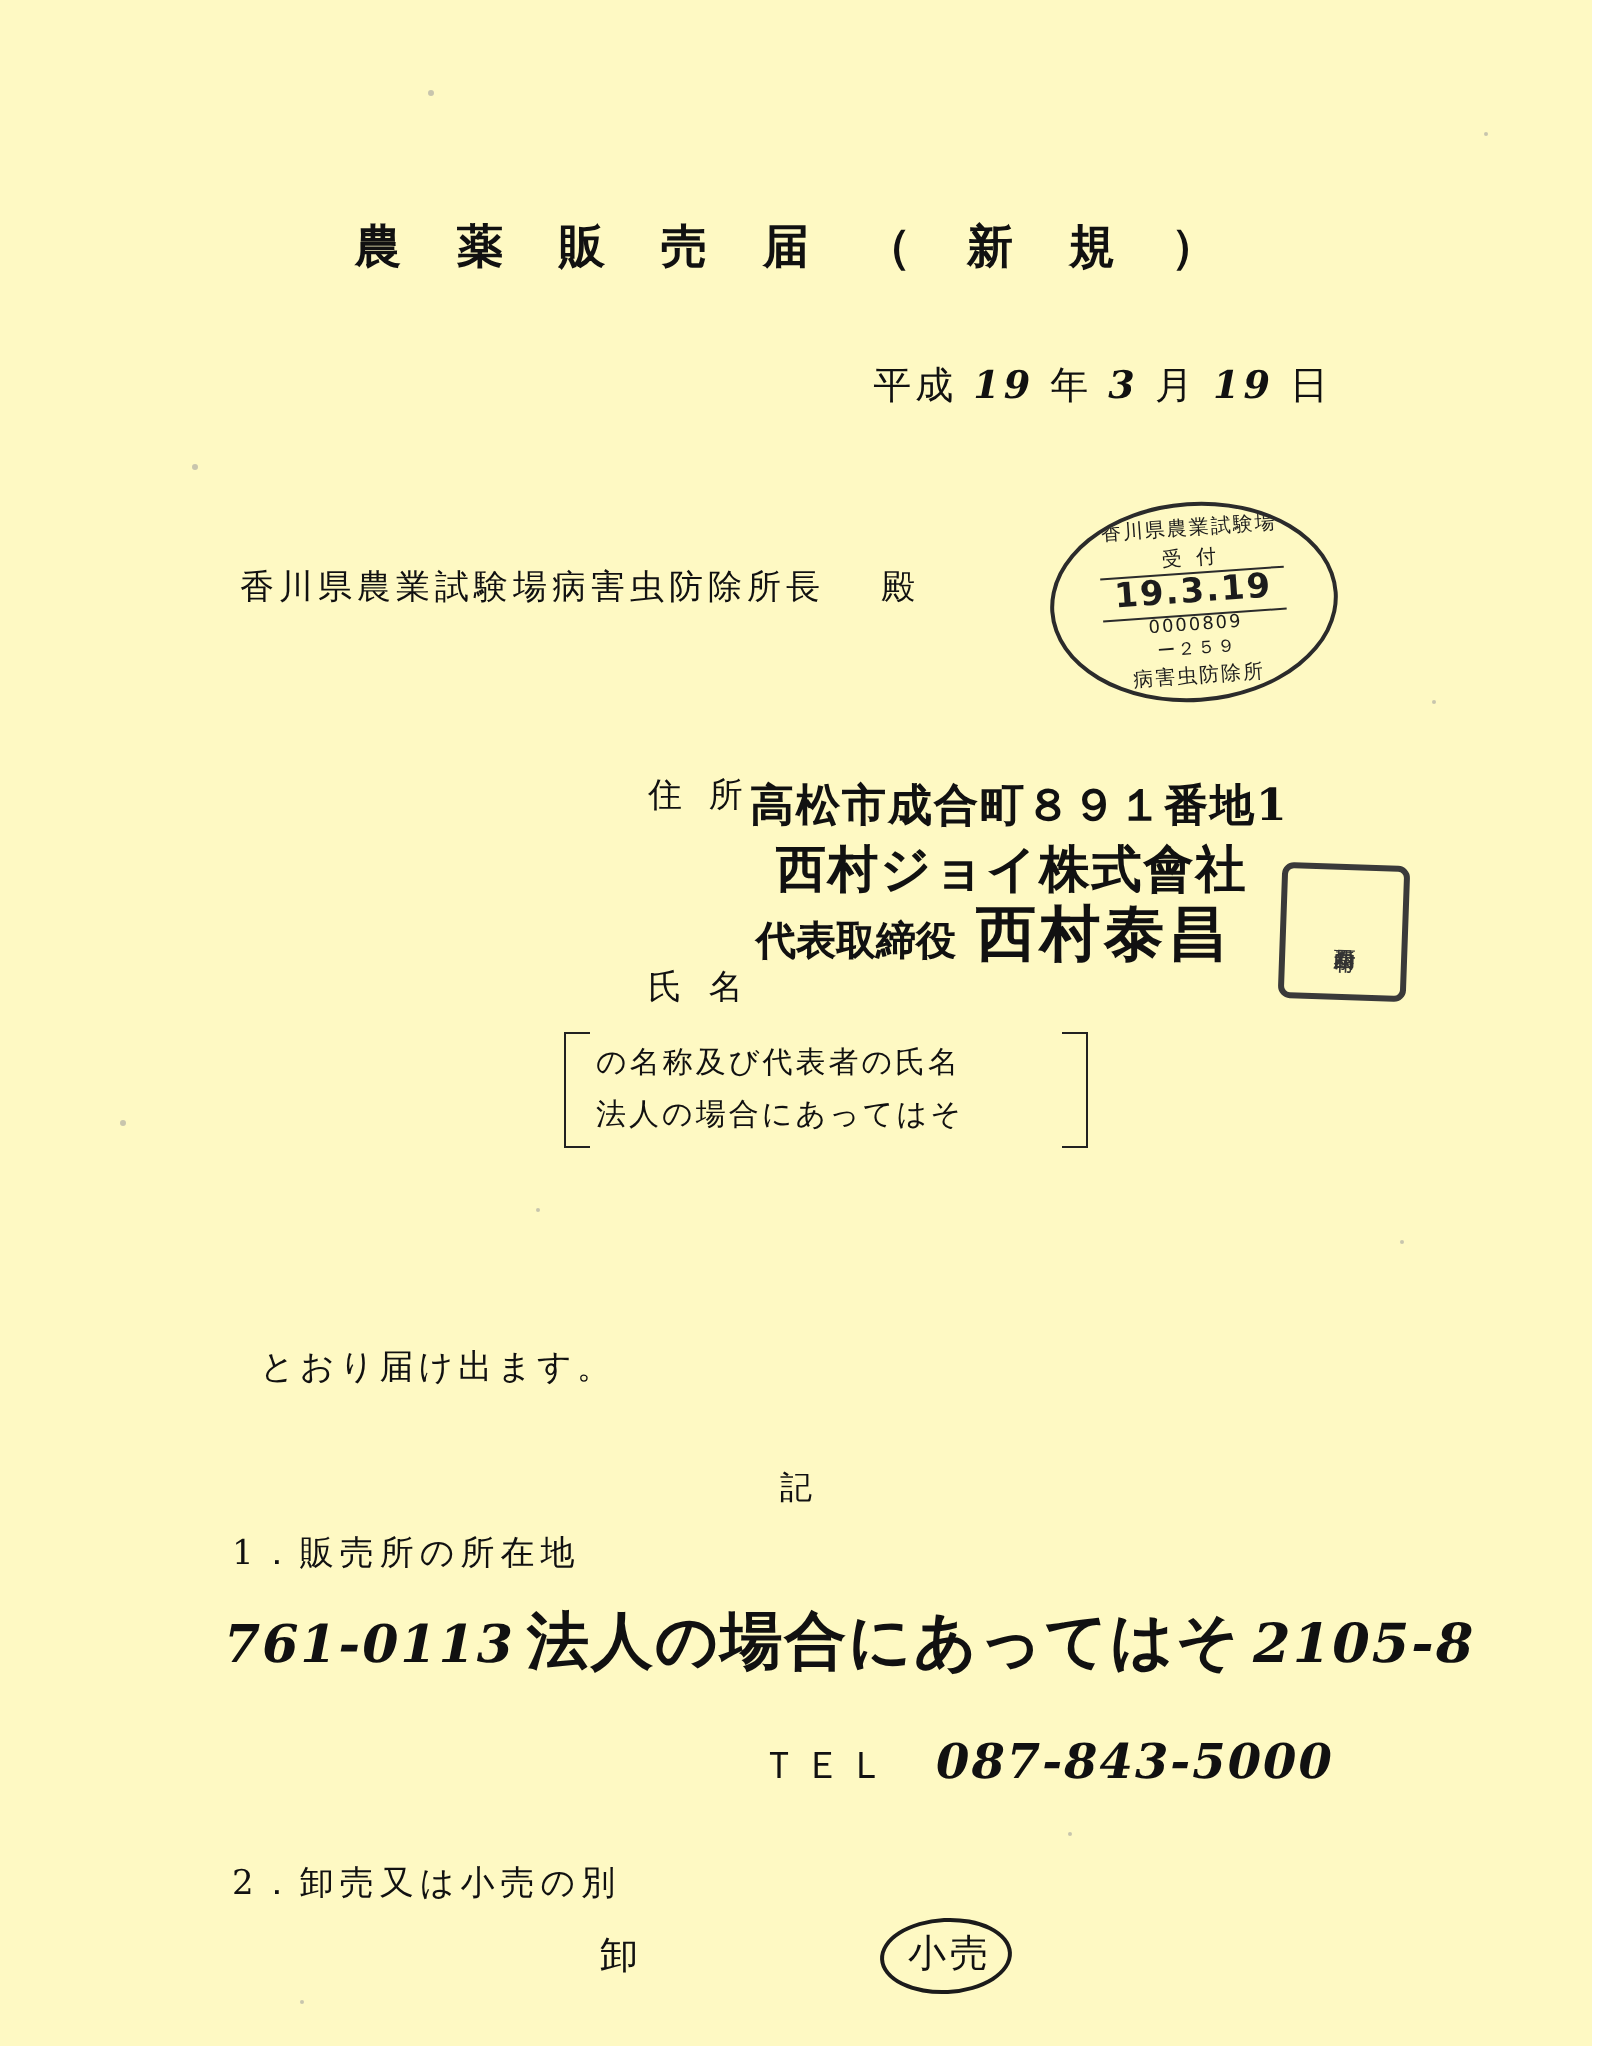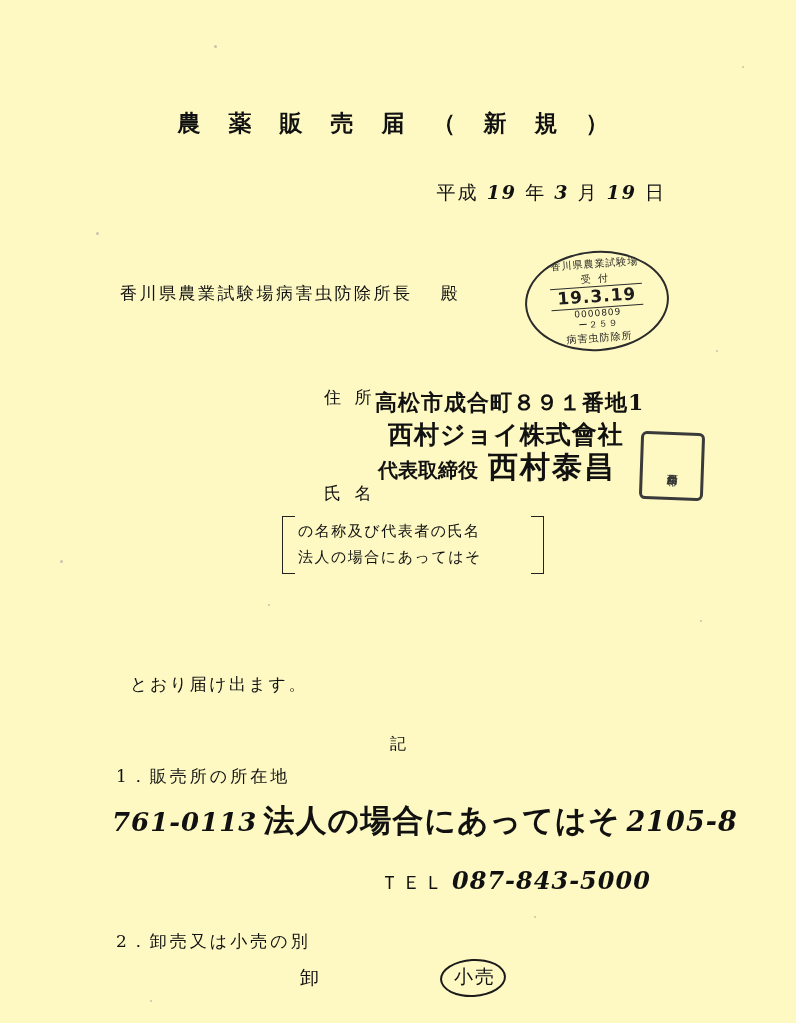--- a/index.html
+++ b/index.html
@@ -271,21 +271,21 @@
     left: 380px;
     font-size: 19px;
     letter-spacing: 3px;
     font-family: "DejaVu Serif", "Liberation Serif", serif;
   }
   .tel-line .tel-num {
     font-style: italic;
     font-weight: 700;
     font-size: 24px;
     letter-spacing: 1px;
-    margin-left: 6px;
+    margin-left: 22px;
   }
 
   .choice-row {
     position: absolute;
     top: 965px;
     left: 0;
     width: 100%;
     font-size: 19px;
     font-family: "DejaVu Serif", "Liberation Serif", serif;
   }

